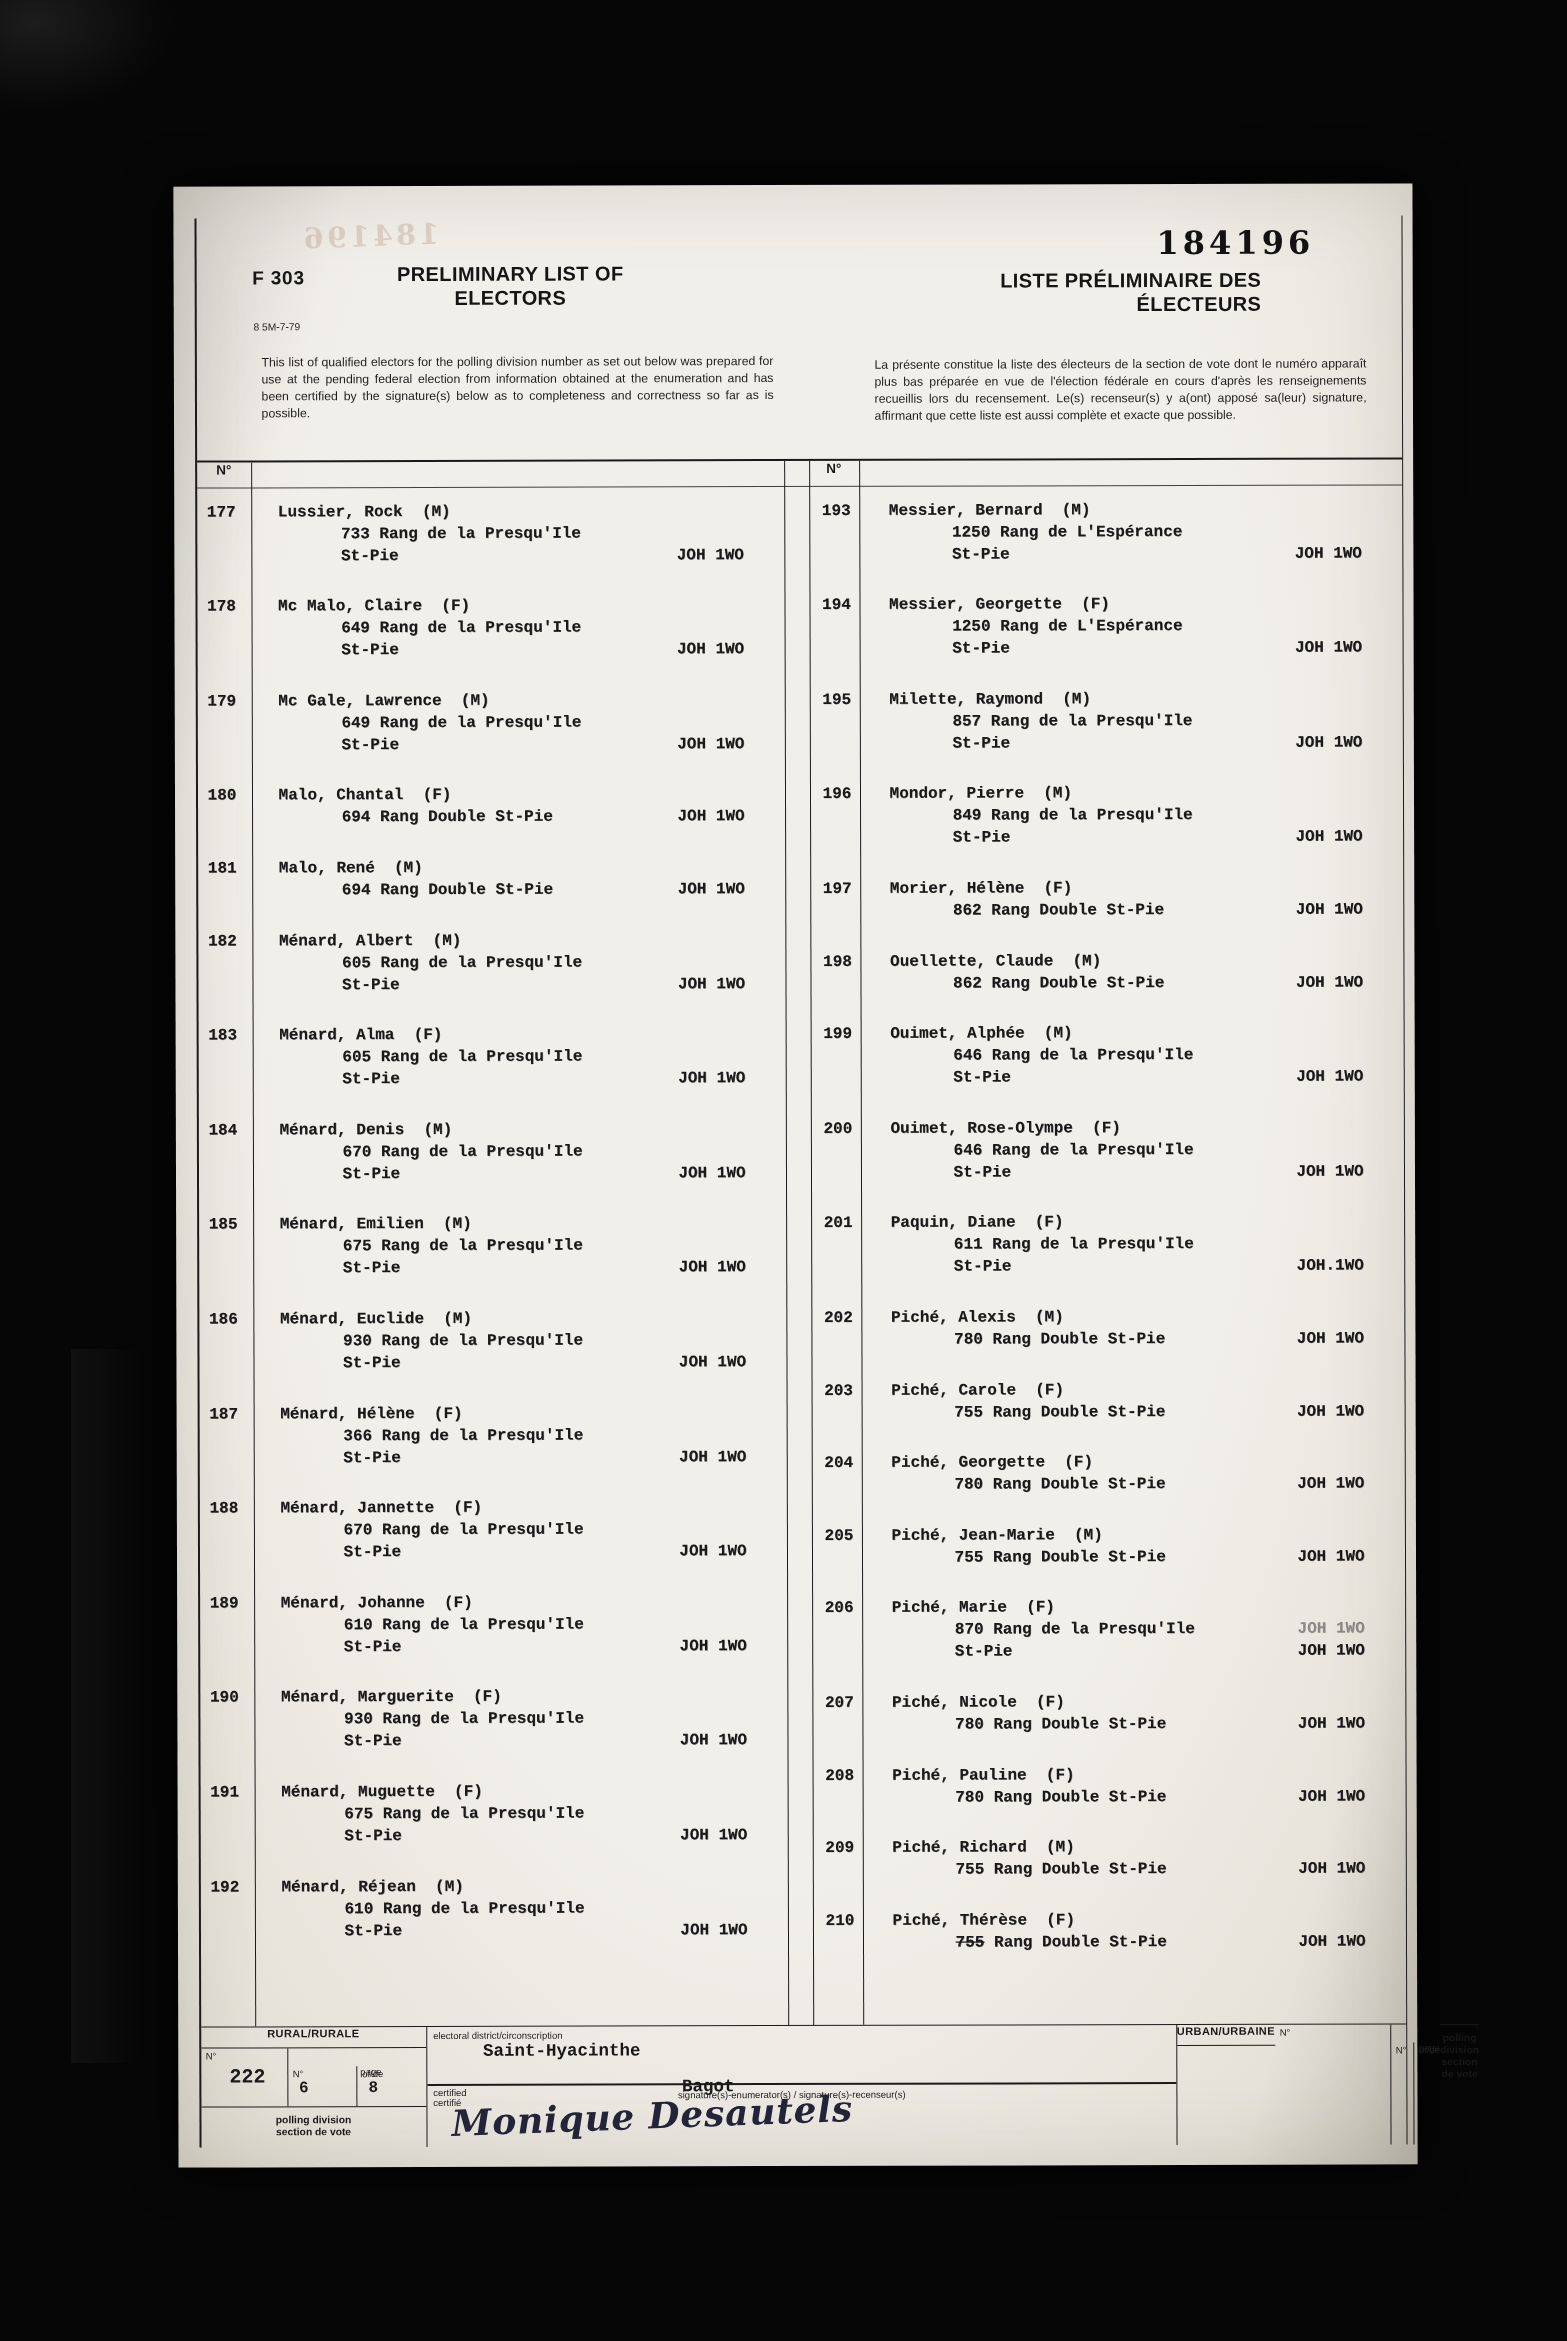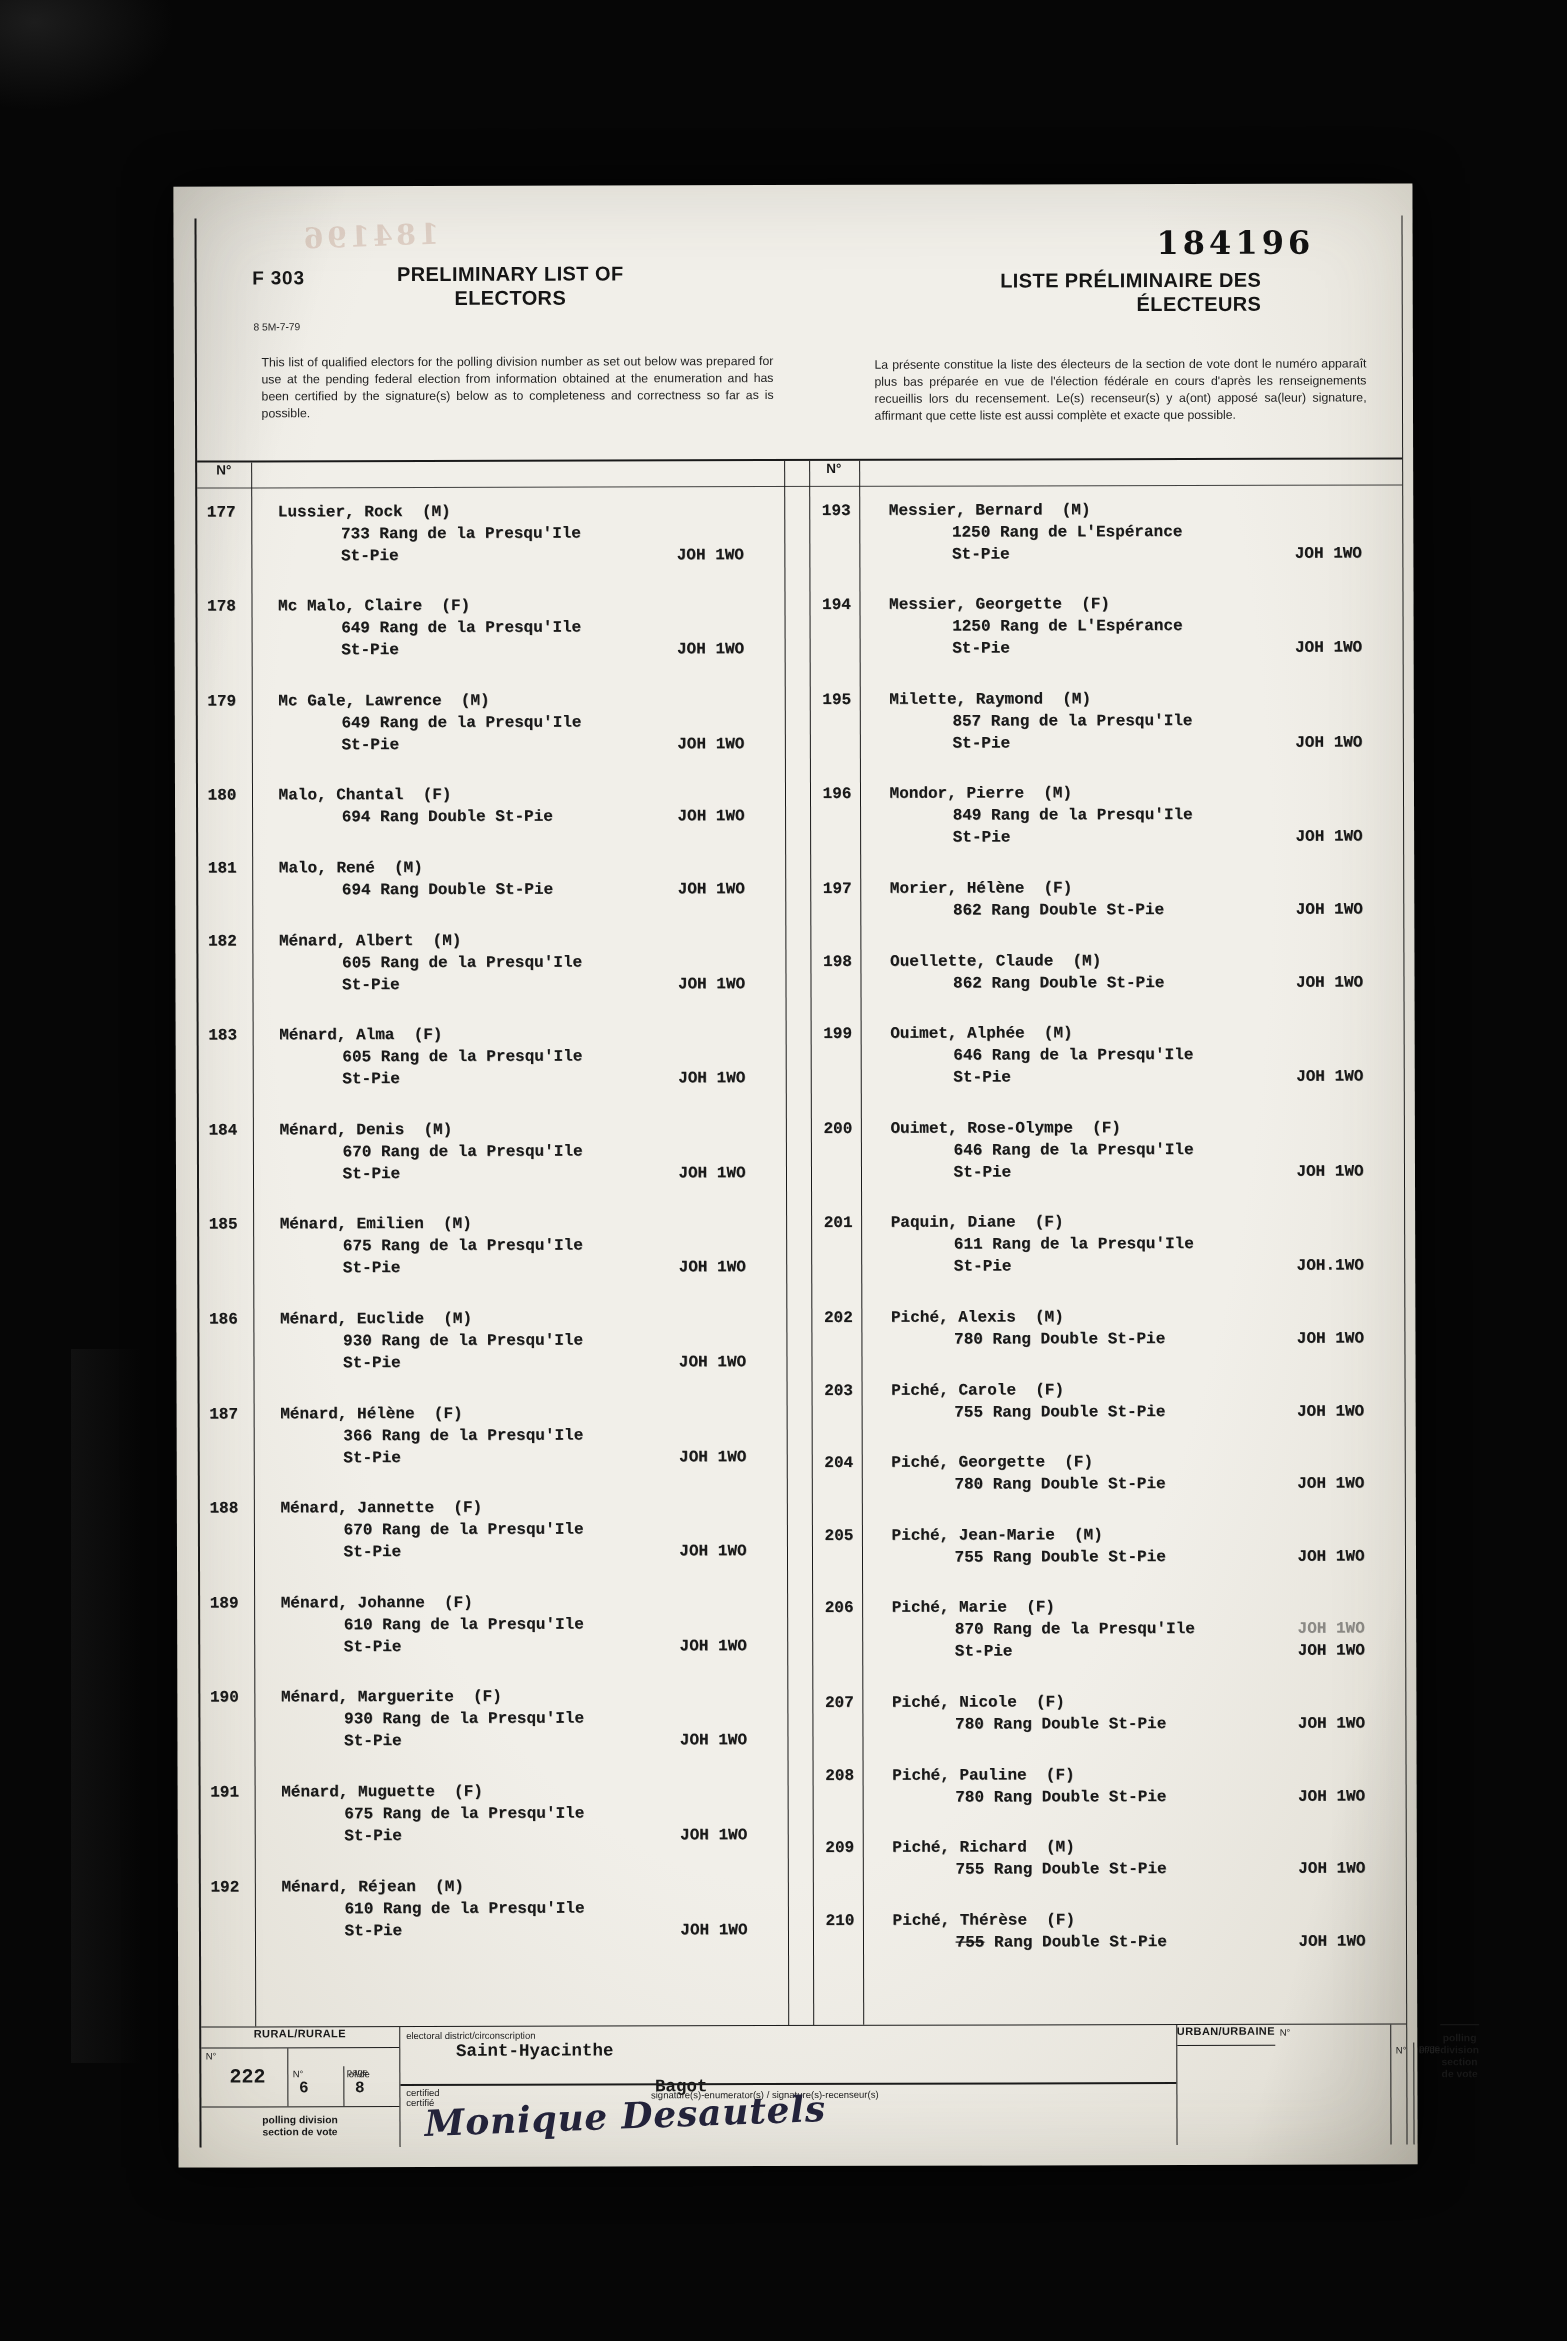--- a/index.html
+++ b/index.html
@@ -77,21 +77,21 @@
   .txt, .postal { white-space:pre; }
   .no { position:absolute; top:0; }
   .col-left  .no { left:-71px; }
   .col-right .no { left:-67px; }
   .faded { opacity:.45; }
   .struck { text-decoration:line-through; }
 
   
   .foot { position:absolute; left:0; right:0; bottom:0; height:121px;
     border-top:1.6px solid #1b1b1b; display:flex; }
-  .f-rural { width:199px; border-right:1.6px solid #1b1b1b; display:flex; flex-direction:column; }
+  .f-rural { width:226px; border-right:1.6px solid #1b1b1b; display:flex; flex-direction:column; }
   .f-urban { width:230px; border-left:1.6px solid #1b1b1b; display:flex; flex-direction:row; }
   .f-district { flex:1; position:relative; }
   .f-head { height:20.6px; line-height:19px; text-align:center; border-bottom:1.6px solid #1b1b1b;
     font:700 11px "Liberation Sans", sans-serif; letter-spacing:0.4px; color:#181818; }
   .f-mid { flex:1; display:flex; }
   .f-no-cell { position:relative; border-right:1.6px solid #1b1b1b; }
   .f-rural .f-no-cell { width:87px; }
   .f-urban .f-no-cell { width:116px; }
   .microlabel { font:9.5px "Liberation Sans", sans-serif; color:#222; padding:2.4px 0 0 4.8px; }
   .f-no-value { position:absolute; left:28.6px; top:17.5px;

